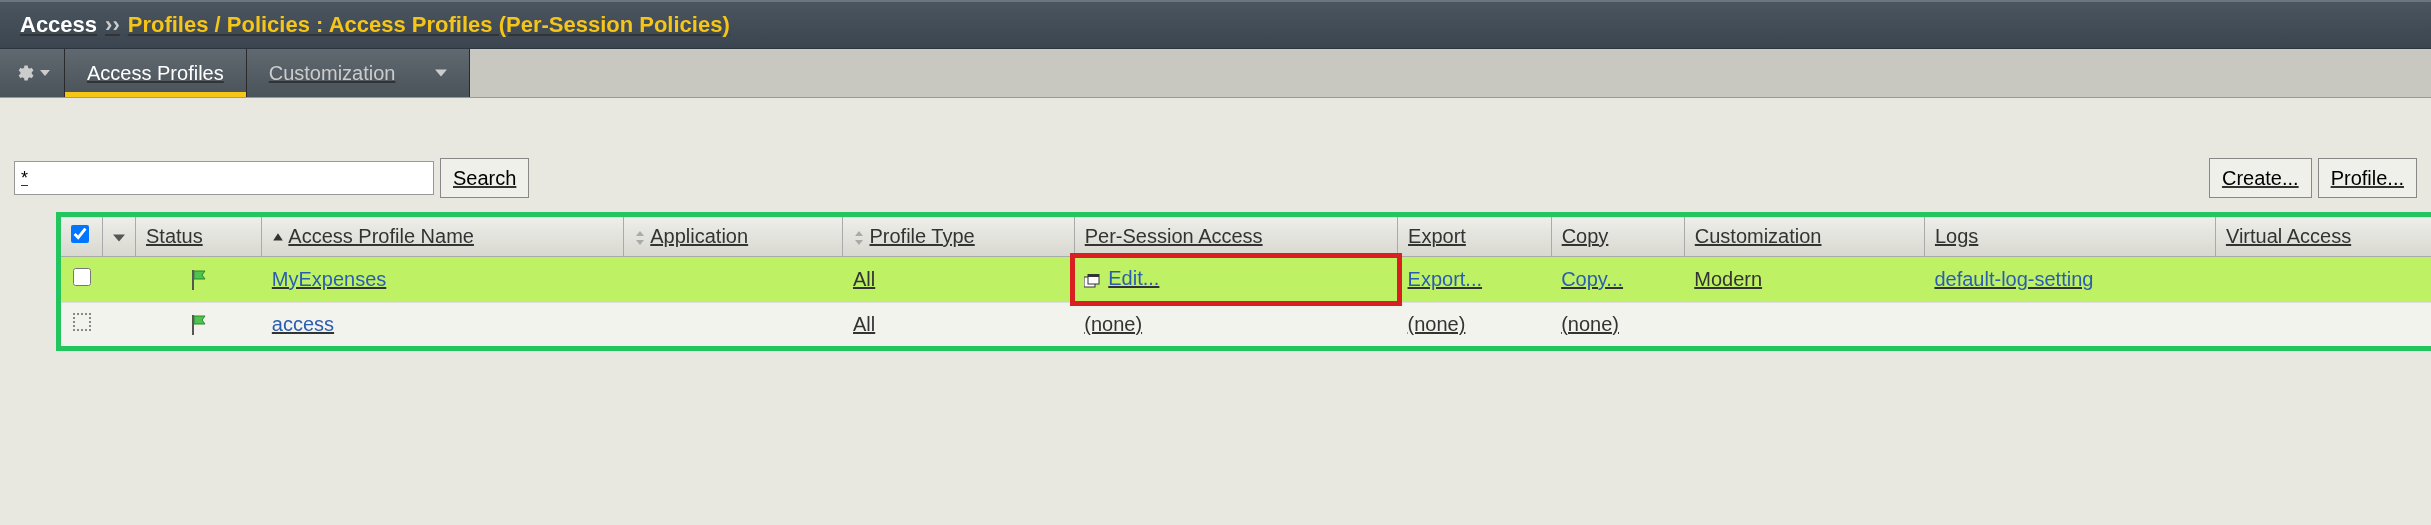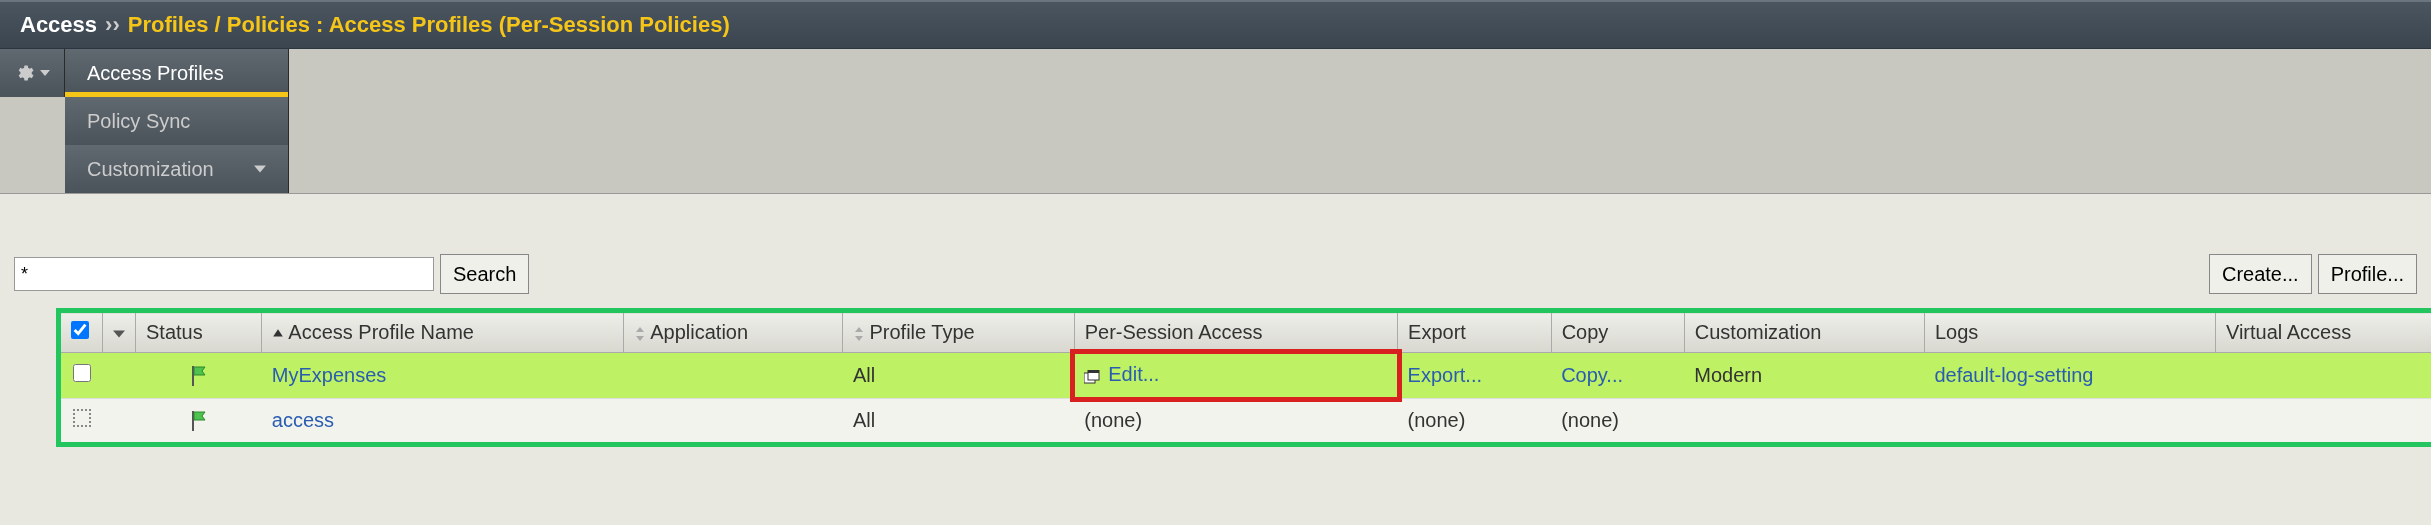--- a/index.html
+++ b/index.html
@@ -5,21 +5,21 @@
   * { box-sizing: border-box; margin: 0; padding: 0; }
   body {
     font-family: Arial, Helvetica, sans-serif;
     font-size: 14px;
     background: #e8e8e0;
     color: #333;
     width: 2431px;
     height: 525px;
     overflow: hidden;
   }
-  .app { width: 100%; }
+  .app { width: 100%; text-decoration: underline; }
 
   
   .header-bar {
     background: linear-gradient(#4a5560, #3a4550);
     border-top: 2px solid #6a7580;
     border-bottom: 1px solid #2a3540;
     padding: 10px 20px;
     display: flex;
     align-items: center;
     font-size: 22px;
@@ -181,26 +181,23 @@
 
   <div class="tab-bar">
     <div class="gear-tab">
       <svg width="20" height="20" viewBox="0 0 24 24" fill="#ccc">
         <path d="M12 8a4 4 0 100 8 4 4 0 000-8zm9.4 4a7.6 7.6 0 00-.1-1.2l2.1-1.6-2-3.4-2.5 1a7.8 7.8 0 00-2-1.2l-.4-2.6h-4l-.4 2.6a7.8 7.8 0 00-2 1.2l-2.5-1-2 3.4 2.1 1.6a7.6 7.6 0 000 2.4l-2.1 1.6 2 3.4 2.5-1a7.8 7.8 0 002 1.2l.4 2.6h4l.4-2.6a7.8 7.8 0 002-1.2l2.5 1 2-3.4-2.1-1.6c.07-.4.1-.8.1-1.2z"></path>
       </svg>
       <svg width="10" height="10" viewBox="0 0 10 10" fill="#ccc">
           <path d="M0 2 L10 2 L5 8 Z"></path>
         </svg>
     </div>
-    <div id="tabs-container" style="display: flex; flex-direction: column;">
+    <div id="tabs-container" style="display: flex;">
         <div class="tab active">
           <span>Access Profiles</span>
-        </div>
-        <div class="tab">
-          <span>Policy Sync</span>
         </div>
         <div class="tab">
           <span>Customization</span>
           <svg width="12" height="12" viewBox="0 0 10 10" style="margin-left: 30px;">
             <path d="M0 2 L10 2 L5 8 Z" fill="#ccc"></path>
           </svg>
         </div>
       </div>
   </div>
 

